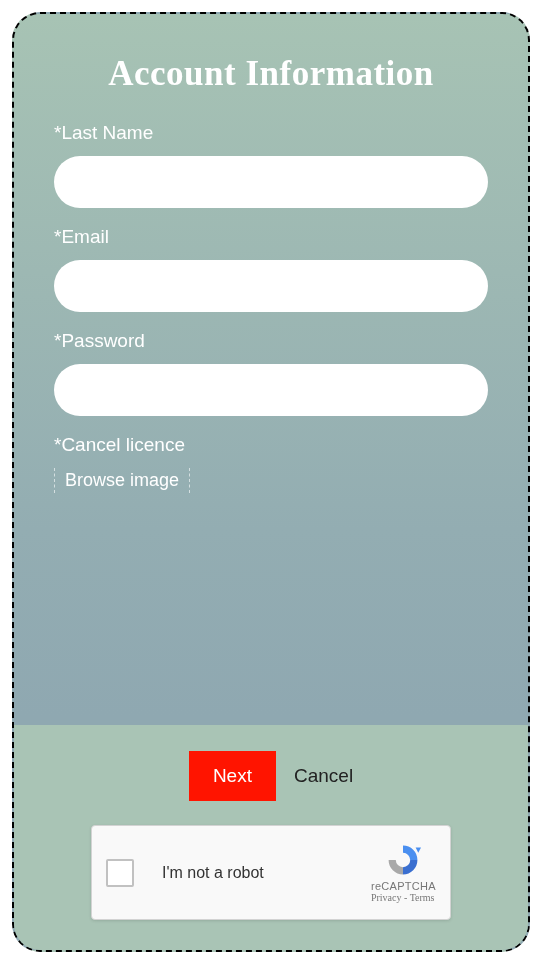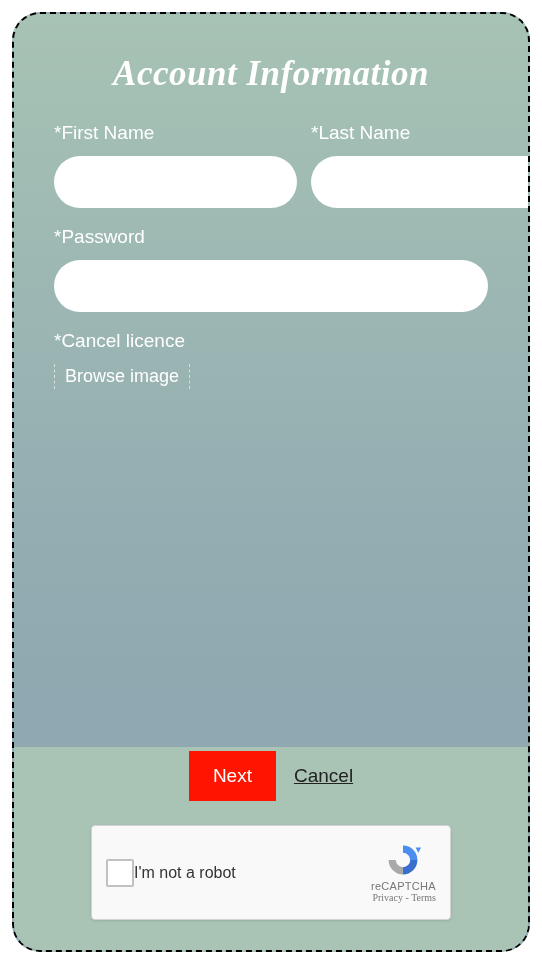--- a/index.html
+++ b/index.html
@@ -25,21 +25,20 @@
     flex: 1;
   }
   .title {
     text-align: center;
     color: #fff;
     font-family: Georgia, "Times New Roman", serif;
     font-weight: 600;
     font-size: 35px;
     letter-spacing: 0.5px;
     margin-bottom: 28px;
-    font-style: italic;
   }
   .row {
     display: flex;
     gap: 14px;
   }
   .field {
     flex: 1;
     margin-bottom: 18px;
   }
   .label {
@@ -107,21 +106,21 @@
     color: #fff;
     font-size: 18px;
     padding: 2px 10px;
     border-left: 1px dashed rgba(255,255,255,0.6);
     border-right: 1px dashed rgba(255,255,255,0.6);
     cursor: pointer;
     text-align: center;
   }
   .footer {
     background: #a9c4b5;
-    padding: 4px 0 30px 0;
+    padding: 26px 0 30px 0;
   }
   .btn-row {
     display: flex;
     justify-content: center;
     align-items: center;
     gap: 18px;
     margin-bottom: 24px;
   }
   .btn-next {
     background: #ff1400;
@@ -131,50 +130,49 @@
     padding: 14px 24px;
     cursor: pointer;
     font-weight: 500;
   }
   .btn-cancel {
     background: transparent;
     border: none;
     color: #222;
     font-size: 19px;
     cursor: pointer;
-    text-decoration: underline;
   }
   .captcha {
     width: 360px;
     margin: 0 auto;
     background: #f9f9f9;
     border: 1px solid #d3d3d3;
     border-radius: 4px;
     box-shadow: 0 1px 3px rgba(0,0,0,0.12);
     display: flex;
     align-items: center;
     padding: 16px 14px;
-    gap: 0;
+    gap: 28px;
   }
   .captcha-check {
     width: 28px;
     height: 28px;
     border: 2px solid #c1c1c1;
     border-radius: 2px;
     background: #fff;
     cursor: pointer;
     flex-shrink: 0;
   }
   .captcha-label {
     flex: 1;
     font-size: 16px;
     color: #333;
   }
   .captcha-logo {
-    text-align: right;
+    text-align: left;
     flex-shrink: 0;
   }
   .captcha-logo svg {
     display: block;
     margin: 0 auto 2px auto;
   }
   .captcha-brand {
     font-size: 11px;
     color: #777;
     letter-spacing: 0.3px;
@@ -186,34 +184,34 @@
   }
 </style>
 </head>
 <body>
 
 <div class="card">
   <div class="form-area">
     <h1 class="title">Account Information</h1>
 
     <div class="row">
-      <div class="field">
-        <div class="label">*First Name</div>
-        <div class="input-pill">
-            <input type="text" value="" style="">
-          </div>
-      </div>
       <div class="field">
         <div class="label">*Last Name</div>
         <div class="input-pill">
             <input type="text" value="" style="">
           </div>
       </div>
     </div>
 
+    <div class="field">
+      <div class="label">*Email</div>
+      <div class="input-pill">
+          <input type="email" value="" style="">
+        </div>
+    </div>
 
 
     <div class="field">
       <div class="label">*Password</div>
       <div class="input-pill">
           <input type="password" value="" style="">
         </div>
     </div>
 
 

